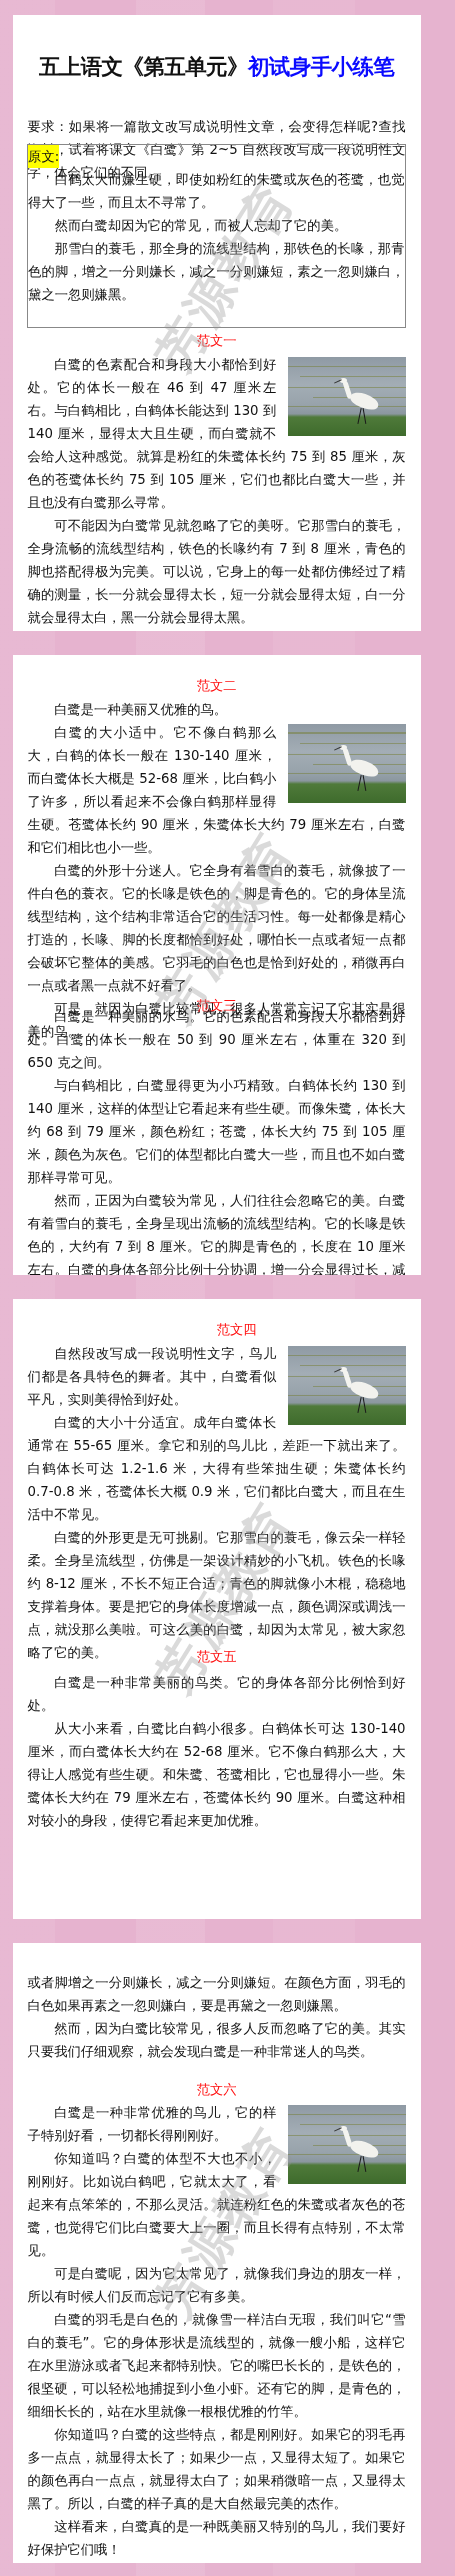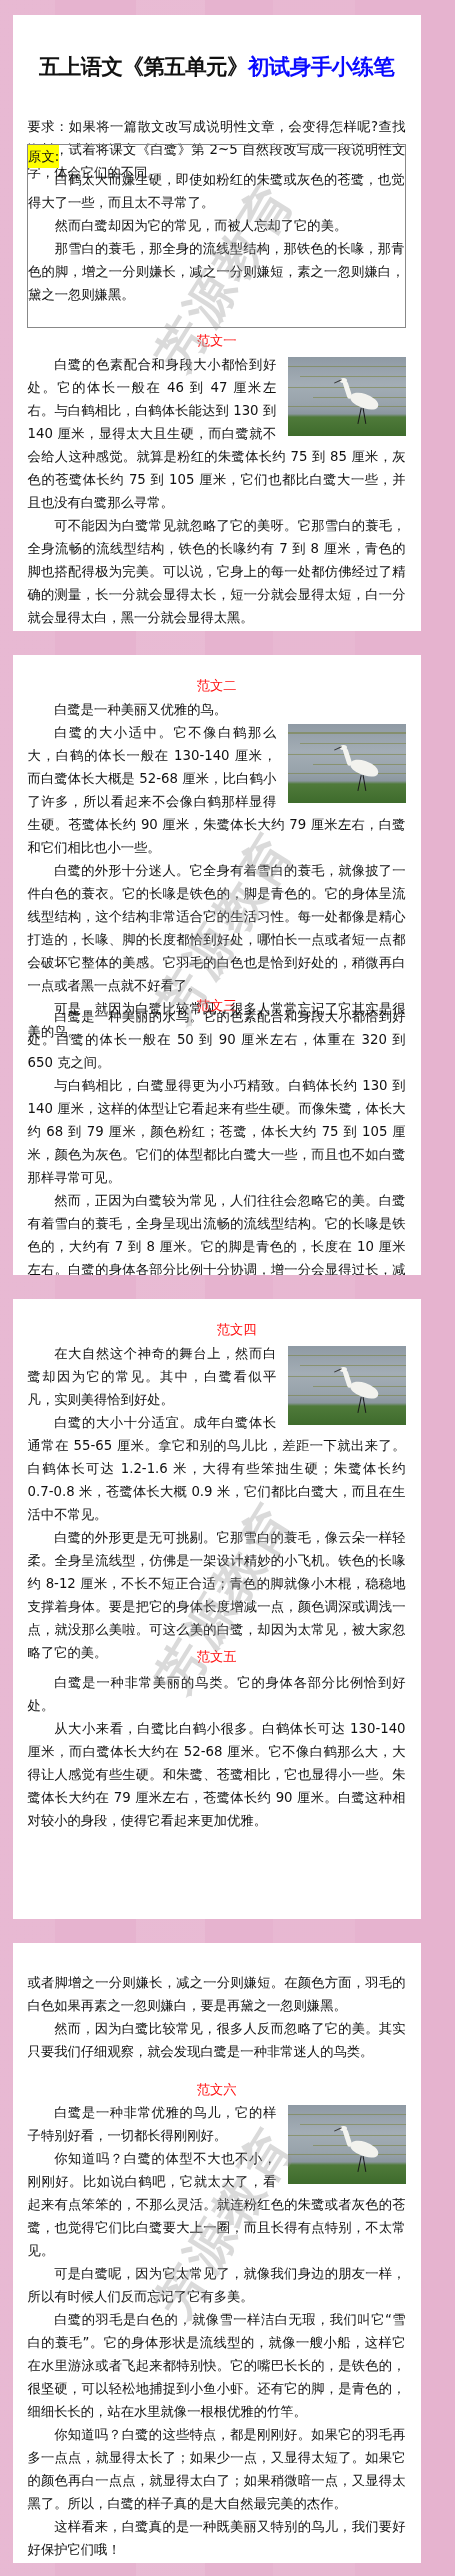--- a/index.html
+++ b/index.html
@@ -191,21 +191,21 @@
           <div class="wave" style="top:30px;"></div>
           <div class="wave" style="top:40px;left:25px;"></div>
           <div class="wave" style="top:49px;"></div>
         <div class="bird-neck"></div>
           <div class="bird-head"></div>
           <div class="bird-beak"></div>
           <div class="bird-body"></div>
           <div class="leg1"></div>
           <div class="leg2"></div>
       </div>
-      <p class="txt indent">在大自然这个神奇的舞台上，然而白鹭却因为它的常见。其中，白鹭看似平凡，实则美得恰到好处。</p>
+      <p class="txt indent">自然段改写成一段说明性文字，鸟儿们都是各具特色的舞者。其中，白鹭看似平凡，实则美得恰到好处。</p>
       <p class="txt indent">白鹭的大小十分适宜。成年白鹭体长通常在 55-65 厘米。拿它和别的鸟儿比，差距一下就出来了。白鹤体长可达 1.2-1.6 米，大得有些笨拙生硬；朱鹭体长约 0.7-0.8 米，苍鹭体长大概 0.9 米，它们都比白鹭大，而且在生活中不常见。</p>
       <p class="txt indent">白鹭的外形更是无可挑剔。它那雪白的蓑毛，像云朵一样轻柔。全身呈流线型，仿佛是一架设计精妙的小飞机。铁色的长喙约 8-12 厘米，不长不短正合适；青色的脚就像小木棍，稳稳地支撑着身体。要是把它的身体长度增减一点，颜色调深或调浅一点，就没那么美啦。可这么美的白鹭，却因为太常见，被大家忽略了它的美。</p>
     </div>
     <div class="heading" style="top:346px;">范文五</div>
     <div class="body-block" style="top:372px;">
       <p class="txt indent">白鹭是一种非常美丽的鸟类。它的身体各部分比例恰到好处。</p>
       <p class="txt indent">从大小来看，白鹭比白鹤小很多。白鹤体长可达 130-140 厘米，而白鹭体长大约在 52-68 厘米。它不像白鹤那么大，大得让人感觉有些生硬。和朱鹭、苍鹭相比，它也显得小一些。朱鹭体长大约在 79 厘米左右，苍鹭体长约 90 厘米。白鹭这种相对较小的身段，使得它看起来更加优雅。</p>
     </div>
     <div class="watermark" style="left:107px;top:266px;">芳源教育</div>
   </div>

